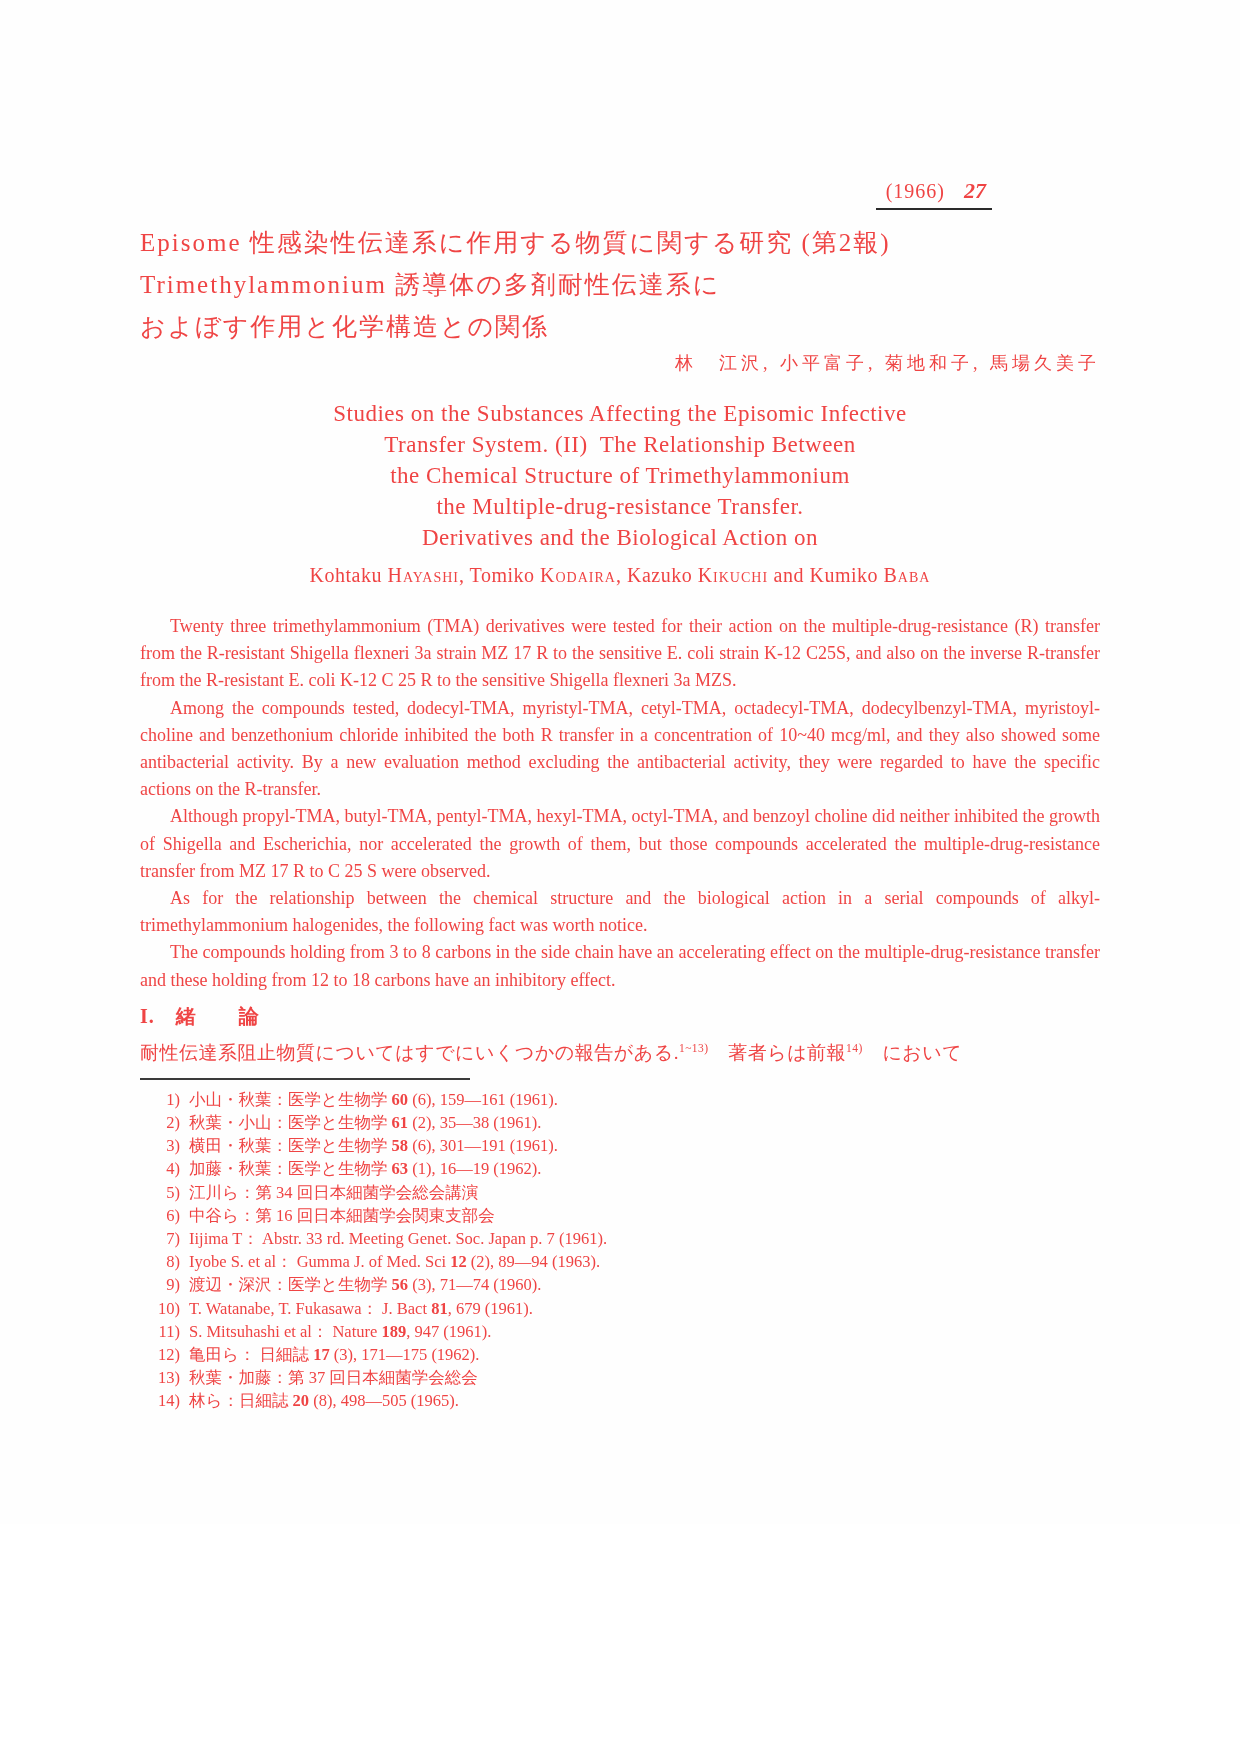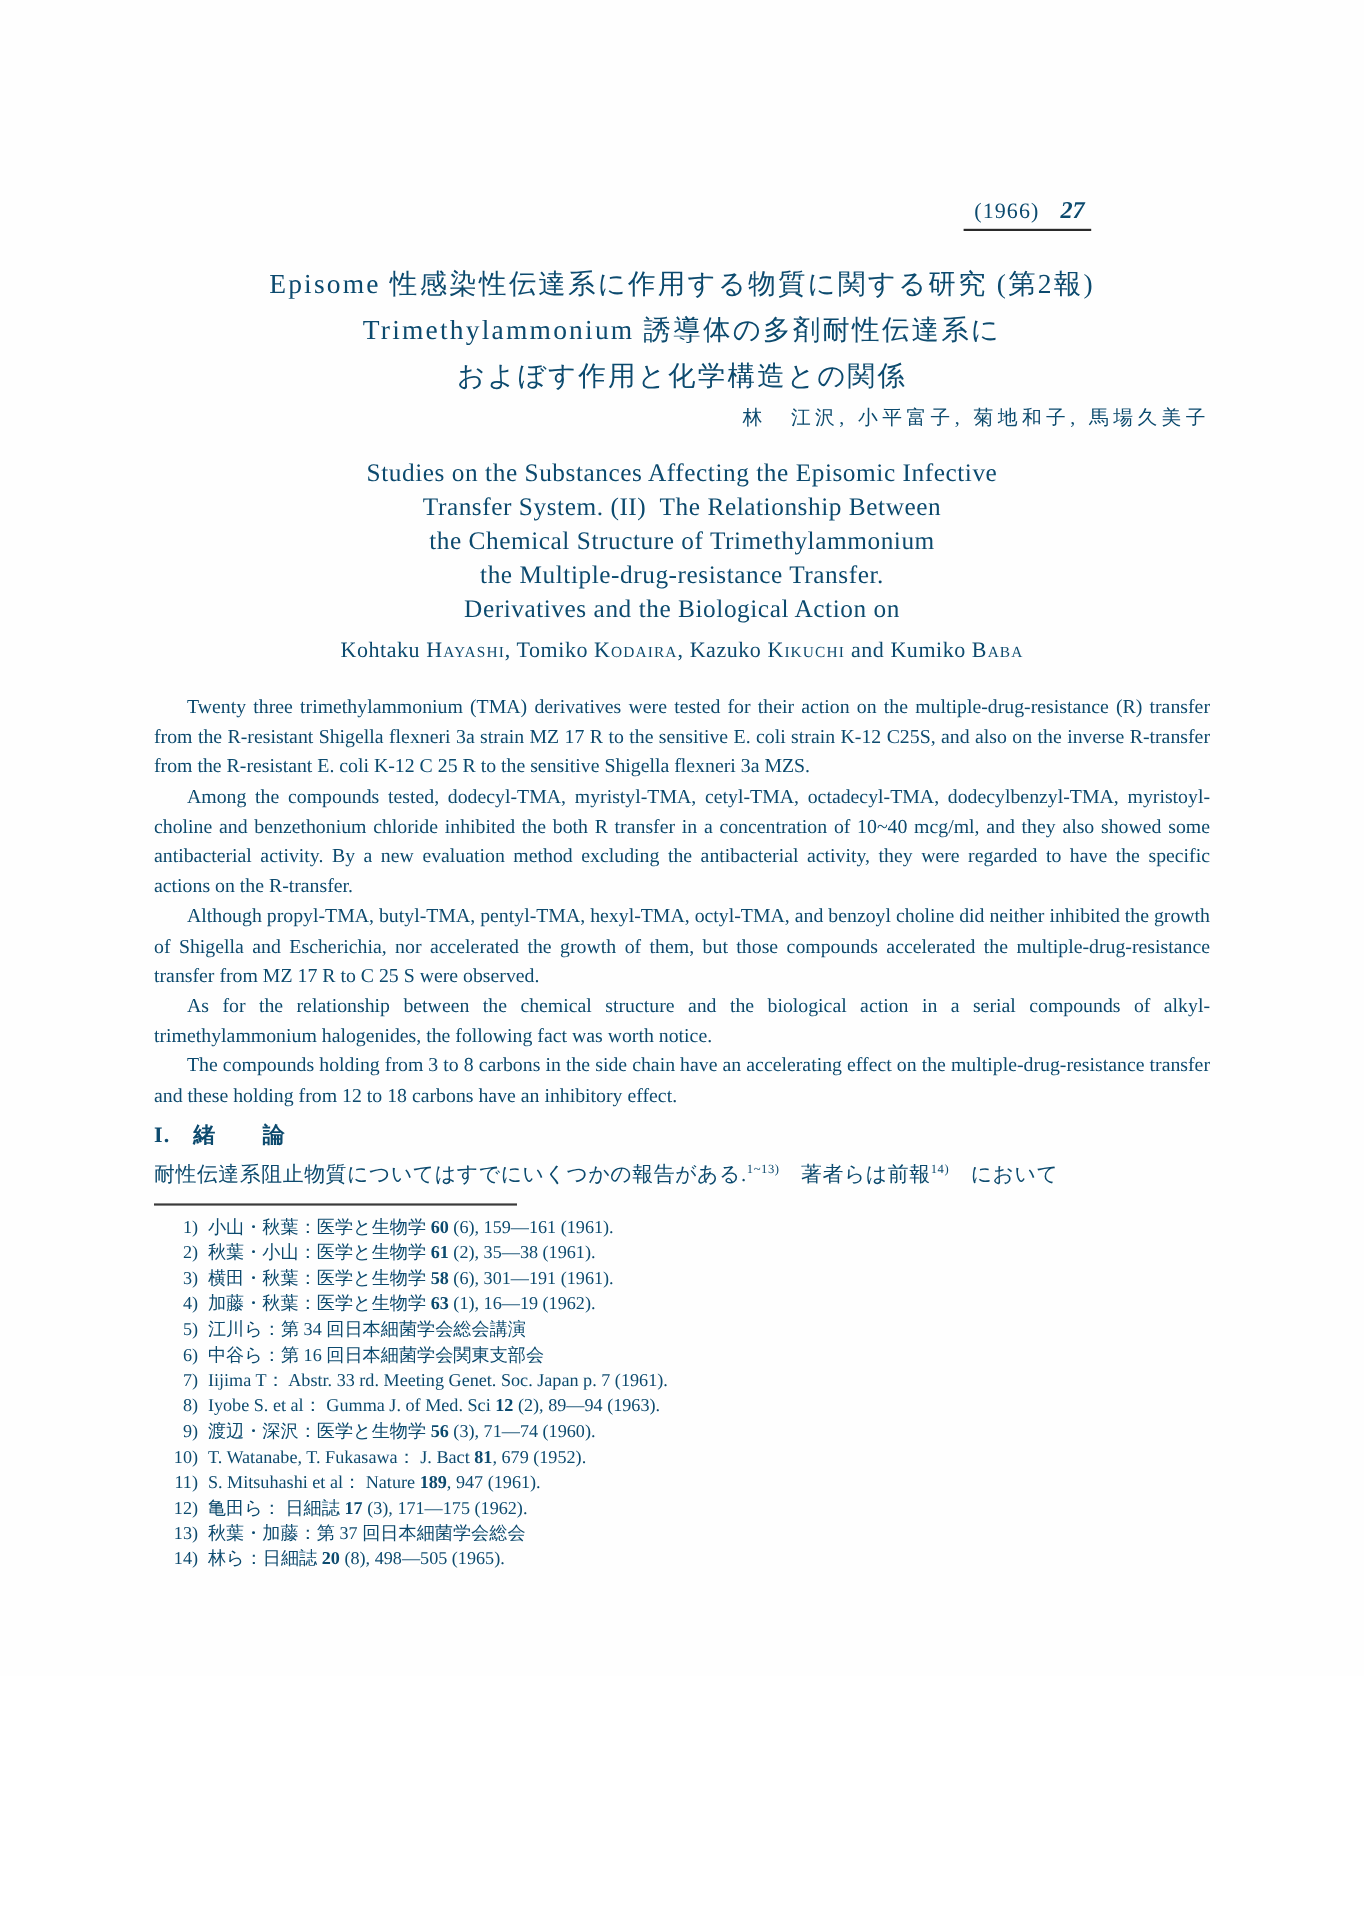--- a/index.html
+++ b/index.html
@@ -1,21 +1,21 @@
 <!DOCTYPE html>
 <html><head>
 <meta charset="utf-8">
 <style>
   html,body { margin:0; padding:0; background:#ffffff; }
   .page {
     position:relative;
     width:1240px; height:1524px;
     margin:0 auto;
     background:#fefefe;
-    color:#0c4a6e;
+    color:#ef4444;
     font-family:"Liberation Serif","DejaVu Serif",serif;
     box-sizing:border-box;
     padding:0 140px;
     overflow:hidden;
   }
   
   .journal-header {
     margin-top:178px;
     text-align:right;
     padding-right:108px;
@@ -23,21 +23,21 @@
   }
   .journal-header .hdr-inner {
     display:inline-block;
     border-bottom:2px solid #2a2a2a;
     padding:0 6px 4px 10px;
   }
   .issue-year { letter-spacing:1px; }
   .pageno-top { font-style:italic; font-weight:bold; font-size:22px; margin-left:14px; }
 
   
-  .title-jp { margin-top:28px; text-align:center; }
+  .title-jp { margin-top:12px; }
   .title-jp .t-line { font-size:25px; line-height:42px; letter-spacing:2px; }
 
   .authors-jp {
     margin-top:0; text-align:right;
     font-size:18px; letter-spacing:4px; line-height:30px;
   }
 
   
   .title-en { margin-top:20px; text-align:center;font-family:Liberation Serif, serif; }
   .title-en .t-line { font-size:23px; line-height:31px; letter-spacing:0.5px; }
@@ -169,21 +169,21 @@
     <div class="ref-row">
       <span class="ref-num">8)</span>
       <span class="ref-text"><span>Iyobe S. et al：  Gumma J. of Med. Sci </span><span class="ref-vol">12</span><span> (2), 89—94 (1963).</span></span>
     </div>
     <div class="ref-row">
       <span class="ref-num">9)</span>
       <span class="ref-text"><span>渡辺・深沢：医学と生物学 </span><span class="ref-vol">56</span><span> (3), 71—74 (1960).</span></span>
     </div>
     <div class="ref-row">
       <span class="ref-num">10)</span>
-      <span class="ref-text"><span>T. Watanabe, T. Fukasawa：  J. Bact </span><span class="ref-vol">81</span><span>, 679 (1952).</span></span>
+      <span class="ref-text"><span>T. Watanabe, T. Fukasawa：  J. Bact </span><span class="ref-vol">81</span><span>, 679 (1961).</span></span>
     </div>
     <div class="ref-row">
       <span class="ref-num">11)</span>
       <span class="ref-text"><span>S. Mitsuhashi et al：  Nature </span><span class="ref-vol">189</span><span>, 947 (1961).</span></span>
     </div>
     <div class="ref-row">
       <span class="ref-num">12)</span>
       <span class="ref-text"><span>亀田ら：  日細誌 </span><span class="ref-vol">17</span><span> (3), 171—175 (1962).</span></span>
     </div>
     <div class="ref-row">

